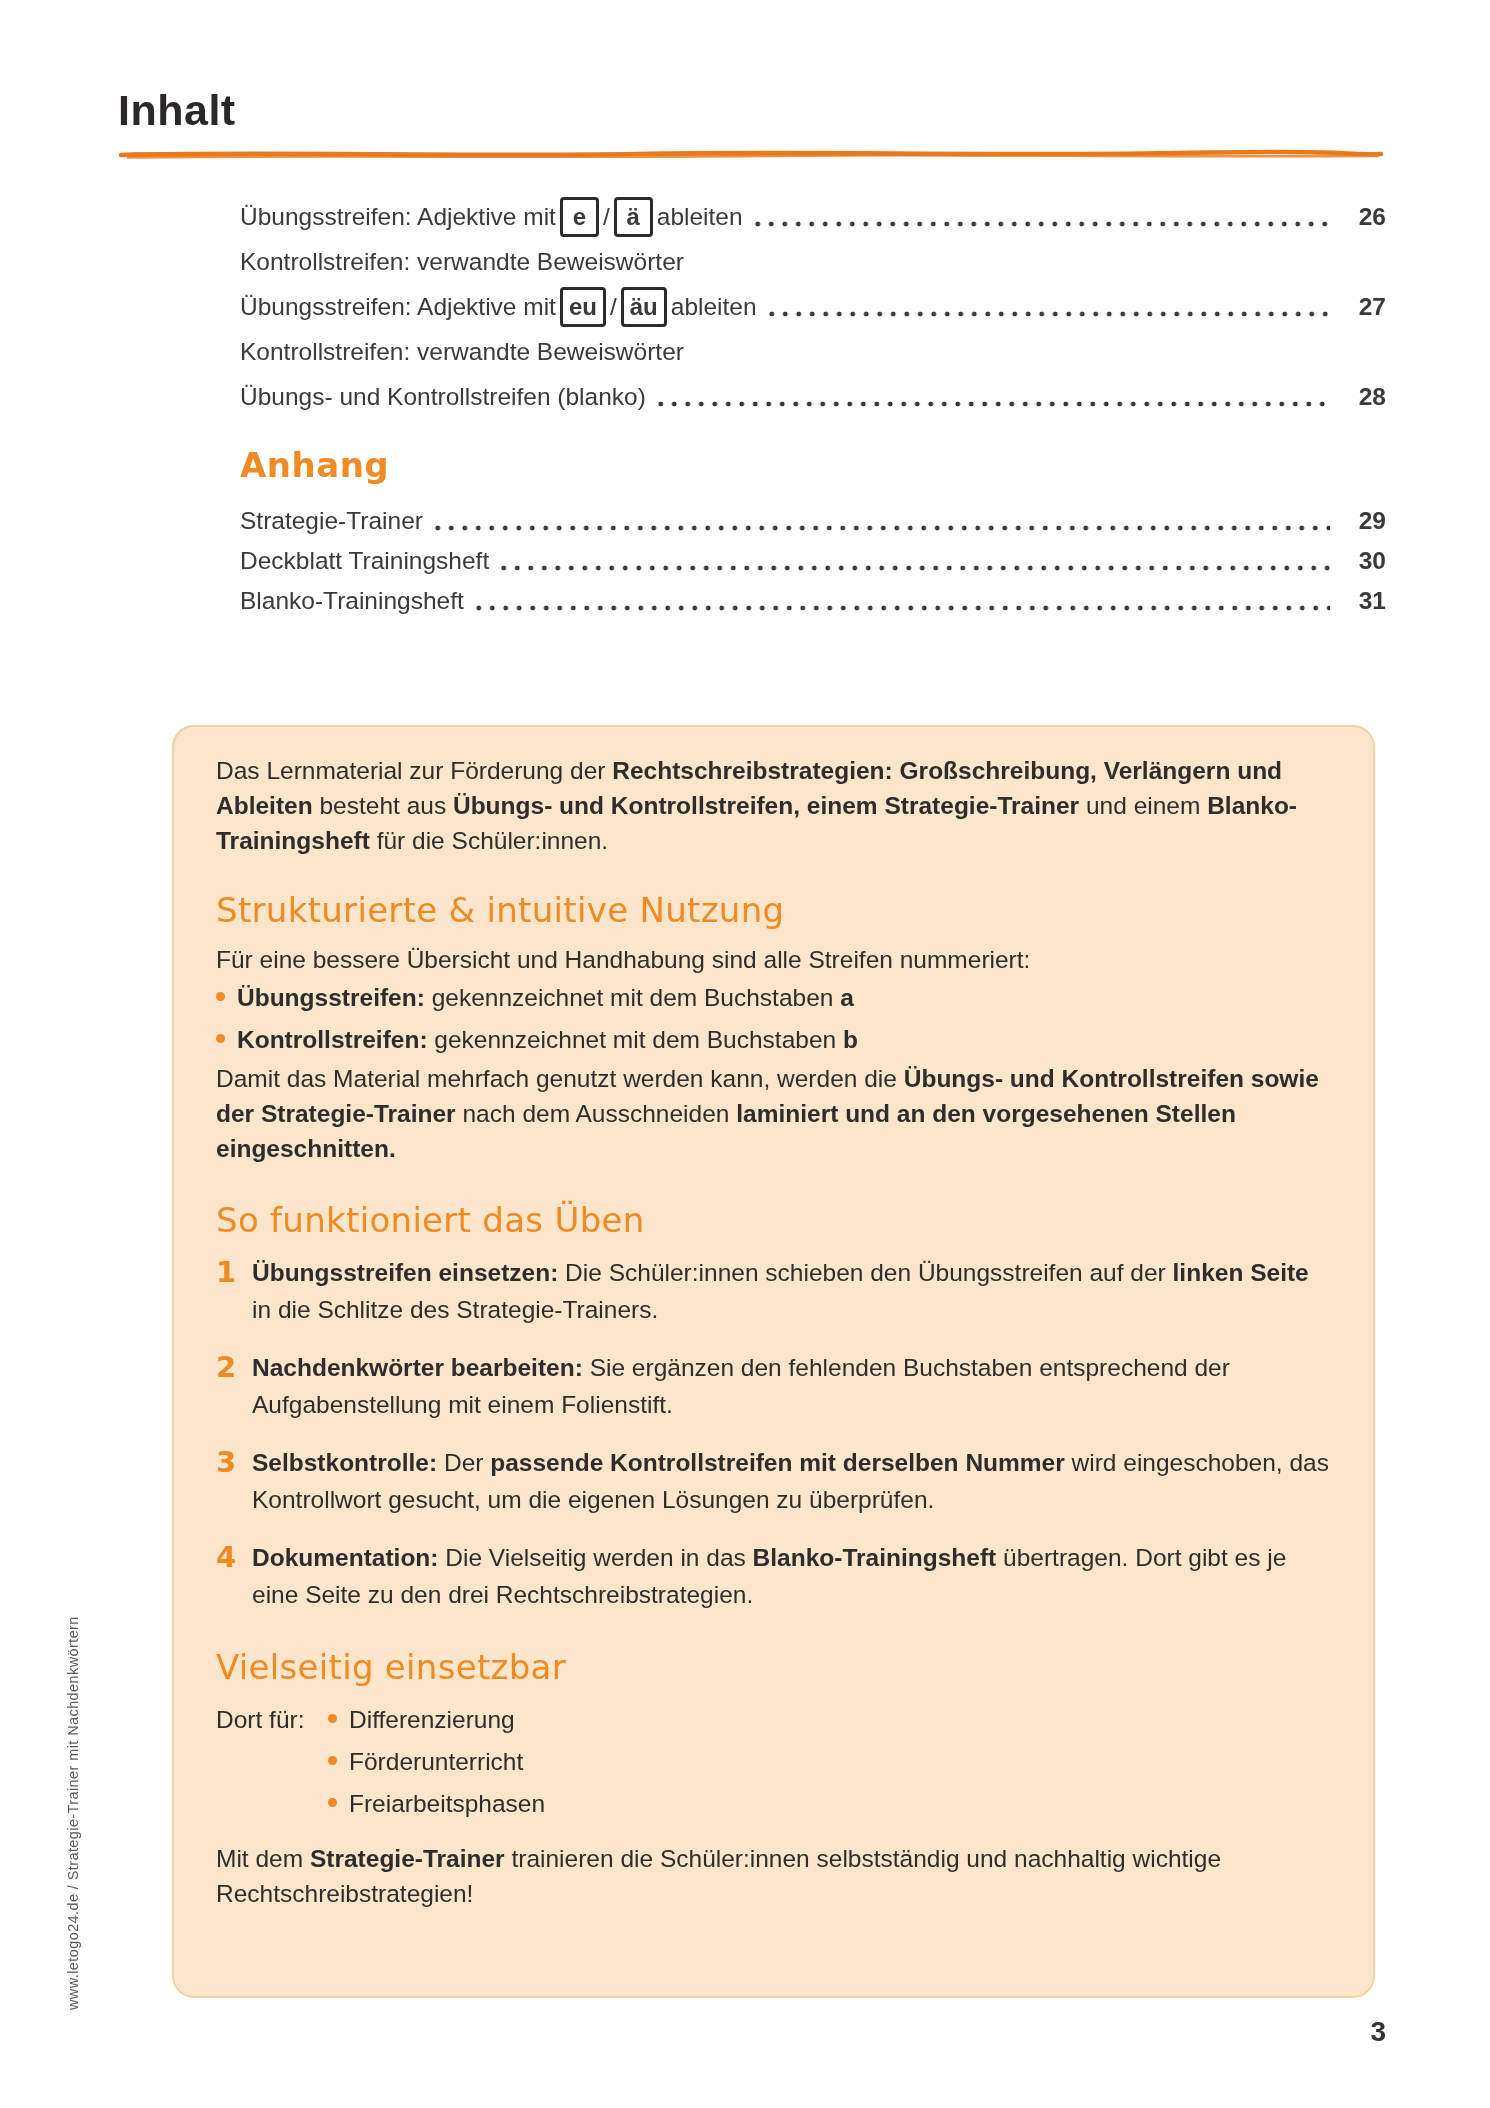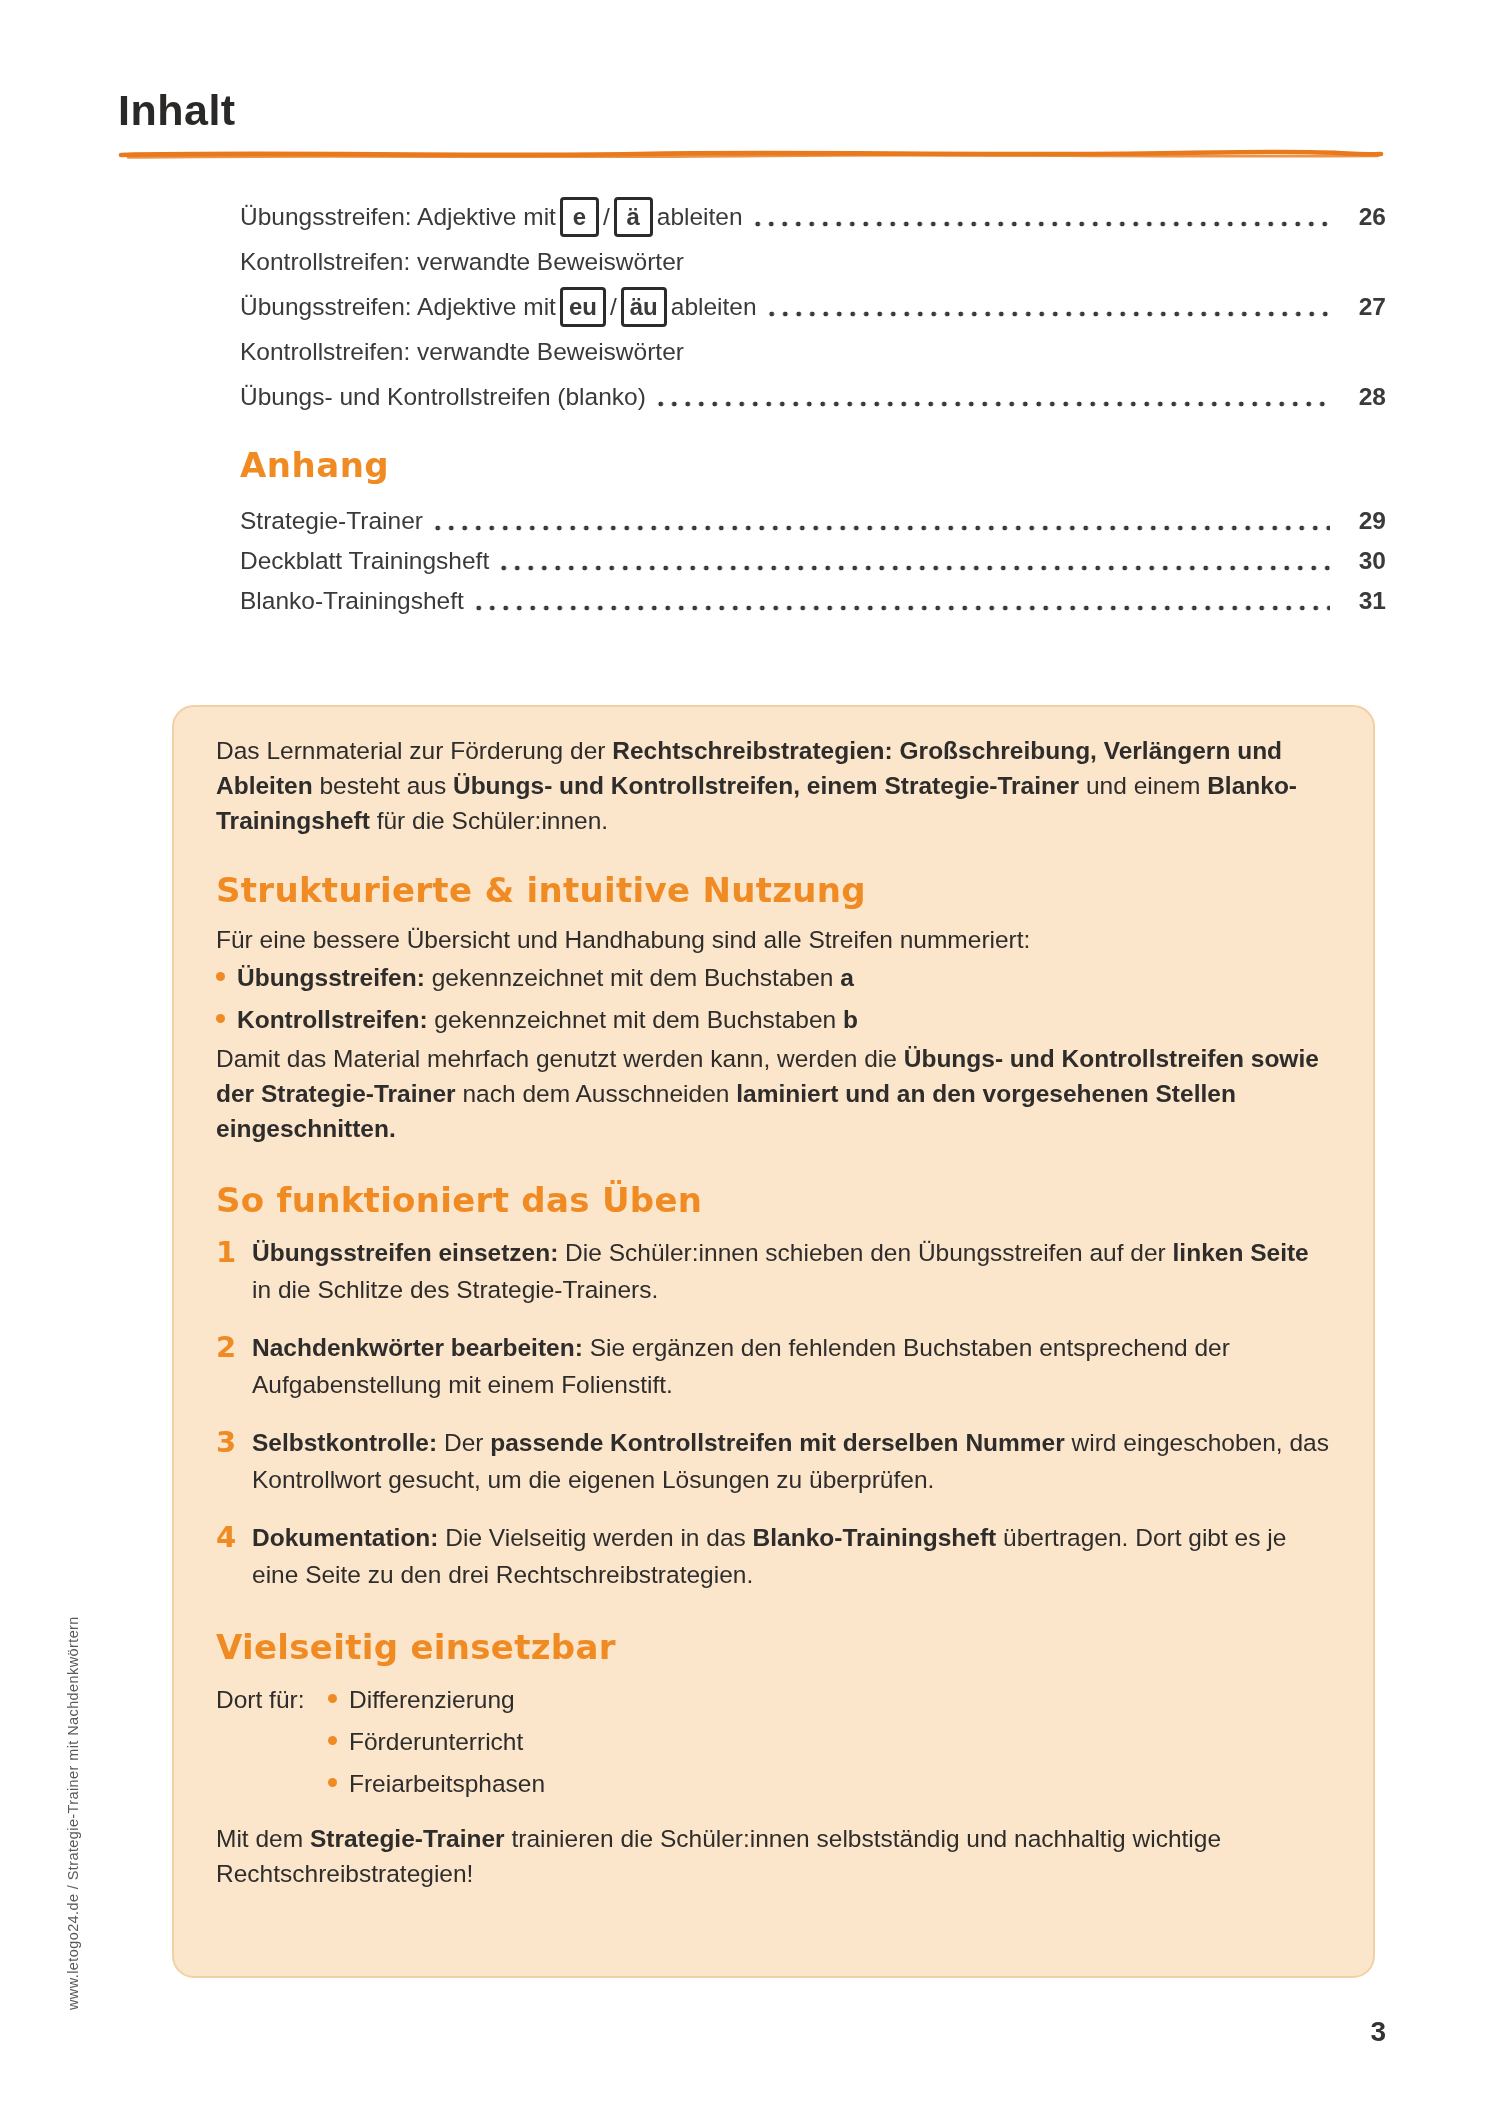--- a/index.html
+++ b/index.html
@@ -39,28 +39,28 @@
     background-size:13.5px 10px;background-repeat:repeat-x;background-position:0 50%;
   }
   .toc-page{min-width:46px;text-align:right;font-weight:bold;color:var(--toc-text);}
   .anhang-heading{
     margin:26px 0 16px;font-size:34px;font-weight:bold;color:var(--accent);
     font-family:"DejaVu Sans","Liberation Sans",sans-serif;letter-spacing:.5px;
   }
   .toc-row.short{height:40px;}
   
   .info-box{
-    position:absolute;left:172px;top:705px;width:1203px;height:1273px;box-sizing:border-box;
+    position:absolute;left:172px;top:725px;width:1203px;height:1273px;box-sizing:border-box;
     background:var(--box-bg);border:2px solid var(--box-border);border-radius:22px;
     padding:26px 40px 12px 42px;overflow:hidden;
   }
   .info-box p{margin:0;font-size:24.5px;line-height:35px;color:var(--text);}
   .info-box b{font-weight:bold;}
   .sec-heading{
-    margin:34px 0 12px;font-size:34px;line-height:40px;font-weight:bold;color:var(--accent);
+    margin:34px 0 12px;font-size:34px;line-height:40px;font-weight:normal;color:var(--accent);
     font-family:"DejaVu Sans","Liberation Sans",sans-serif;letter-spacing:.3px;
   }
   .sec-heading.first{margin-top:32px;}
   .bullet-list{margin-top:0;}
   .bullet-row{display:flex;align-items:flex-start;min-height:42px;}
   .dot{
     flex:0 0 auto;width:9px;height:9px;border-radius:50%;background:var(--accent);
     margin:15px 12px 0 0;
   }
   .bullet-row p{line-height:42px;}

